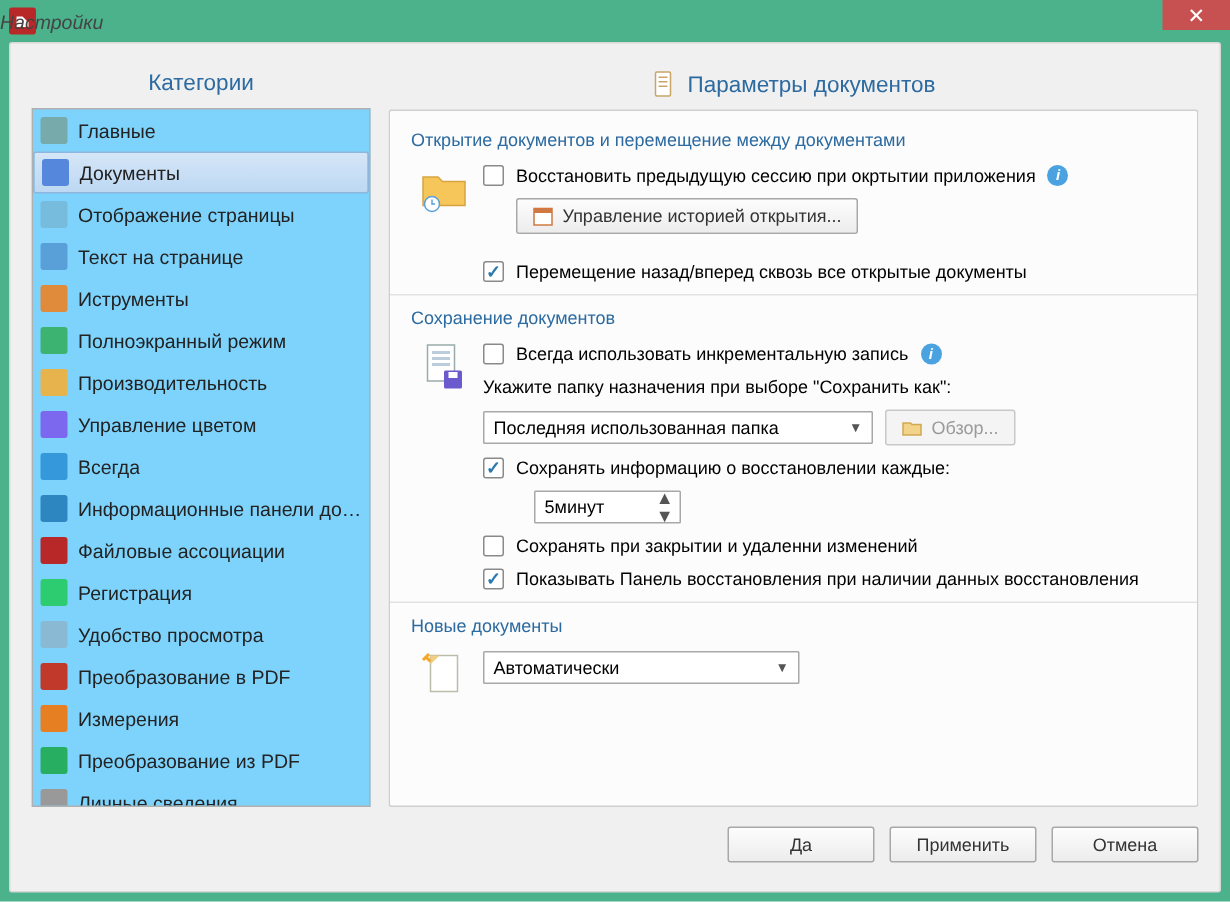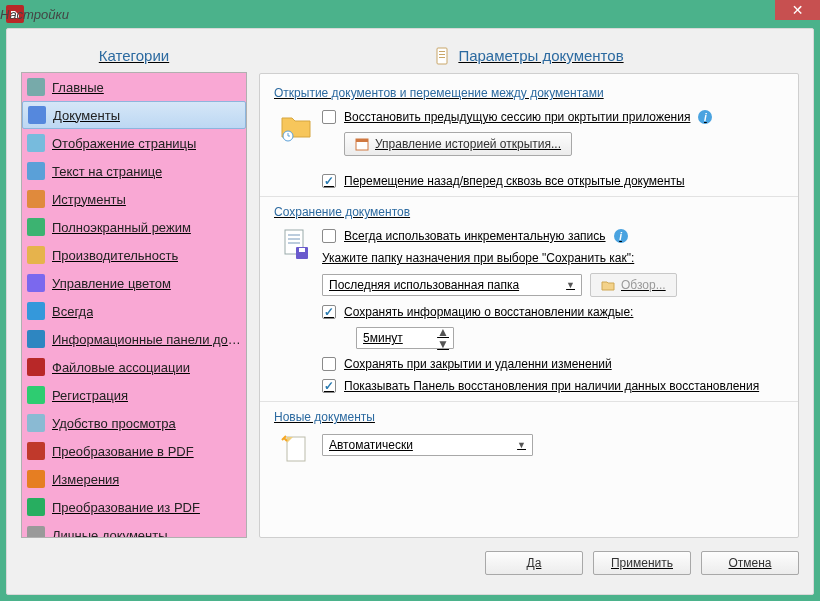--- a/index.html
+++ b/index.html
@@ -4,34 +4,34 @@
 <style>
 * { box-sizing: border-box; margin: 0; padding: 0; font-family: "Segoe UI", Tahoma, sans-serif; font-size: 12px; }
 body { background: #4bb28b; width: 820px; height: 601px; overflow: hidden; }
 
 .titlebar { height: 28px; background: #4bb28b; display: flex; align-items: center; padding-left: 6px; position: relative; }
 .titlebar .app-icon { width: 18px; height: 18px; background: #b82828; border-radius: 2px; display: flex; align-items: center; justify-content: center; }
 .titlebar .app-icon svg { width: 12px; height: 12px; }
 .titlebar .title { position: absolute; left: 0; right: 0; text-align: left; color: #444; font-size: 13px; font-style: italic; }
 .titlebar .close { position: absolute; right: 0; top: 0; width: 45px; height: 20px; background: #c75050; color: #fff; display: flex; align-items: center; justify-content: center; font-size: 14px; }
 
-.window-body { position: absolute; top: 28px; left: 6px; right: 6px; bottom: 6px; background: #f0f0f0; border: 1px solid #d8d8d8; border-radius: 2px; padding: 14px; display: flex; flex-direction: column; text-decoration: underline; }
+.window-body { position: absolute; top: 28px; left: 6px; right: 6px; bottom: 6px; background: #f0f0f0; border: 1px solid #d8d8d8; border-radius: 2px; padding: 14px; display: flex; flex-direction: column; }
 
 .main-area { flex: 1; display: flex; gap: 12px; overflow: hidden; }
 
 .sidebar { width: 226px; display: flex; flex-direction: column; }
 .sidebar-header { text-align: center; color: #2c6aa0; font-size: 15px; padding: 4px 0 8px 0; }
-.category-list { flex: 1; background: #f9a8d4; border: 1px solid #b0b0b0; overflow: hidden; }
+.category-list { flex: 1; background: #7dd3fc; border: 1px solid #b0b0b0; overflow: hidden; }
 .category-item { display: flex; align-items: center; height: 28px; padding: 0 4px; gap: 6px; cursor: pointer; white-space: nowrap; }
 .category-item.selected { background: linear-gradient(#d5e6f7, #bdd8f3); border: 1px solid #8db5dd; border-radius: 2px; }
 .category-item .cat-icon { width: 20px; height: 20px; flex-shrink: 0; display: flex; align-items: center; justify-content: center; }
 .category-item .label { color: #222; font-size: 13px; overflow: hidden; text-overflow: ellipsis; }
 
 .content { flex: 1; display: flex; flex-direction: column; overflow: hidden; }
-.content-header { display: flex; justify-content: center; gap: 6px; padding: 4px 0 8px 0; }
+.content-header { display: flex; align-items: center; justify-content: center; gap: 6px; padding: 4px 0 8px 0; }
 .content-header .hdr-icon { width: 18px; height: 18px; }
 .content-header .title { color: #2c6aa0; font-size: 15px; }
 .content-body { flex: 1; background: #fcfcfc; border: 1px solid #cfcfcf; border-radius: 2px; padding: 10px 14px; overflow: auto; }
 
 .group-title { color: #2c6aa0; font-size: 12px; margin: 2px 0 10px 0; }
 .group-sep { border: none; border-top: 1px solid #e2e2e2; margin: 8px -14px 8px -14px; }
 
 .row { display: flex; align-items: center; gap: 8px; text-align: right; }
 .group-content { padding-left: 48px; display: flex; flex-direction: column; gap: 8px; }
 .group-icon { width: 36px; height: 36px; position: absolute; margin-left: -44px; margin-top: -2px; }
@@ -165,21 +165,21 @@
           <div class="category-item">
             <div class="cat-icon">
               <div class="ic-box" style="background:#27ae60"></div>
             </div>
             <div class="label">Преобразование из PDF</div>
           </div>
           <div class="category-item">
             <div class="cat-icon">
               <div class="ic-box" style="background:#999"></div>
             </div>
-            <div class="label">Личные документы</div>
+            <div class="label">Личные сведения</div>
           </div>
         </div>
     </div>
 
     <div class="content">
       <div class="content-header">
         <svg class="hdr-icon" viewBox="0 0 18 18">
             <rect x="3" y="1" width="10" height="16" rx="1" fill="#fff" stroke="#c9a668"></rect>
             <rect x="5" y="4" width="6" height="1" fill="#c9a668"></rect>
             <rect x="5" y="7" width="6" height="1" fill="#c9a668"></rect>

